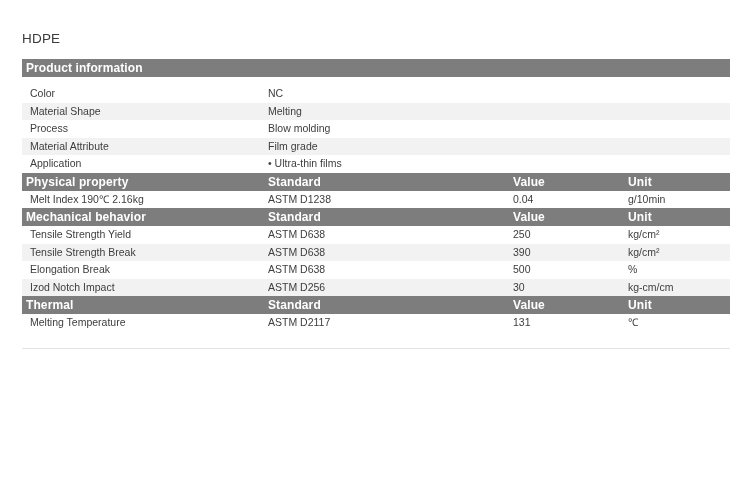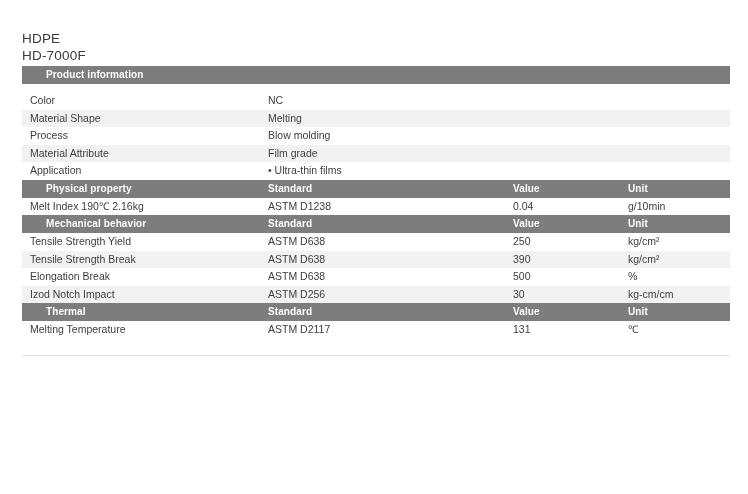--- a/index.html
+++ b/index.html
@@ -15,45 +15,45 @@
     overflow: hidden;
   }
   .page {
     position: relative;
     width: 748px;
     height: 494px;
     box-sizing: border-box;
     padding: 30px 18px 0 22px;
   }
   .title-block {
-    margin-bottom: 2px;
+    margin-bottom: 12px;
   }
   .title-line {
     font-size: 13.5px;
     color: #3b3b3b;
     line-height: 17px;
     letter-spacing: 0.2px;
   }
   .spec-table {
     width: 708px;
     border-collapse: collapse;
     table-layout: fixed;
   }
   .spec-table td {
     padding: 0;
     vertical-align: middle;
   }
   .section-row td {
     background: #7d7d7d;
     color: #ffffff;
-    font-size: 10px;
+    font-size: 12px;
     font-weight: bold;
     height: 18px;
     line-height: 18px;
-    padding: 0 0 0 24px;
+    padding: 0 0 0 4px;
     letter-spacing: 0.1px;
   }
   .section-row td.c2, .section-row td.c3, .section-row td.c4 {
     padding-left: 6px;
   }
   .data-row td {
     font-size: 10.5px;
     height: 17.5px;
     line-height: 17.5px;
     color: #3d3d3d;
@@ -87,21 +87,20 @@
   col.c3 { width: 115px; }
   col.c4 { width: 108px; }
 </style>
 </head>
 <body>
 
 <div class="page">
 
   <div class="title-block">
     <div class="title-line">HDPE</div>
-    <div class="title-line">HD-7000F</div>
   </div>
 
   <table class="spec-table">
     <colgroup>
       <col class="c1">
         <col class="c2">
         <col class="c3">
         <col class="c4">
     </colgroup>
     <tbody>

